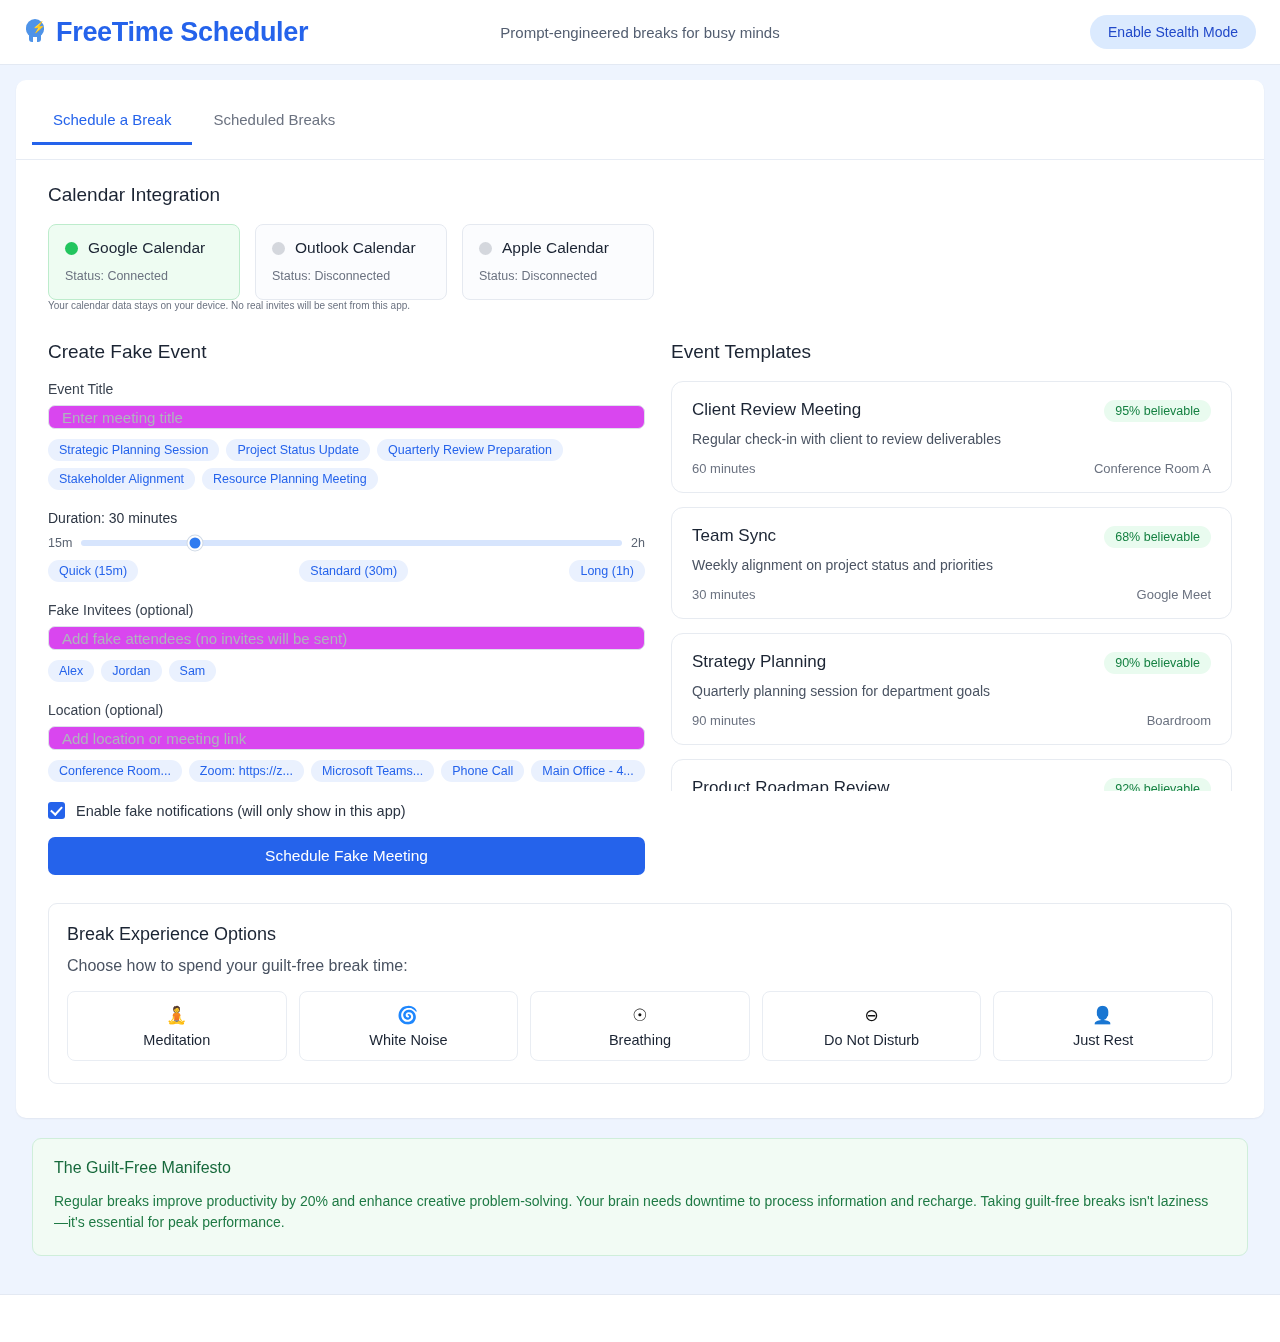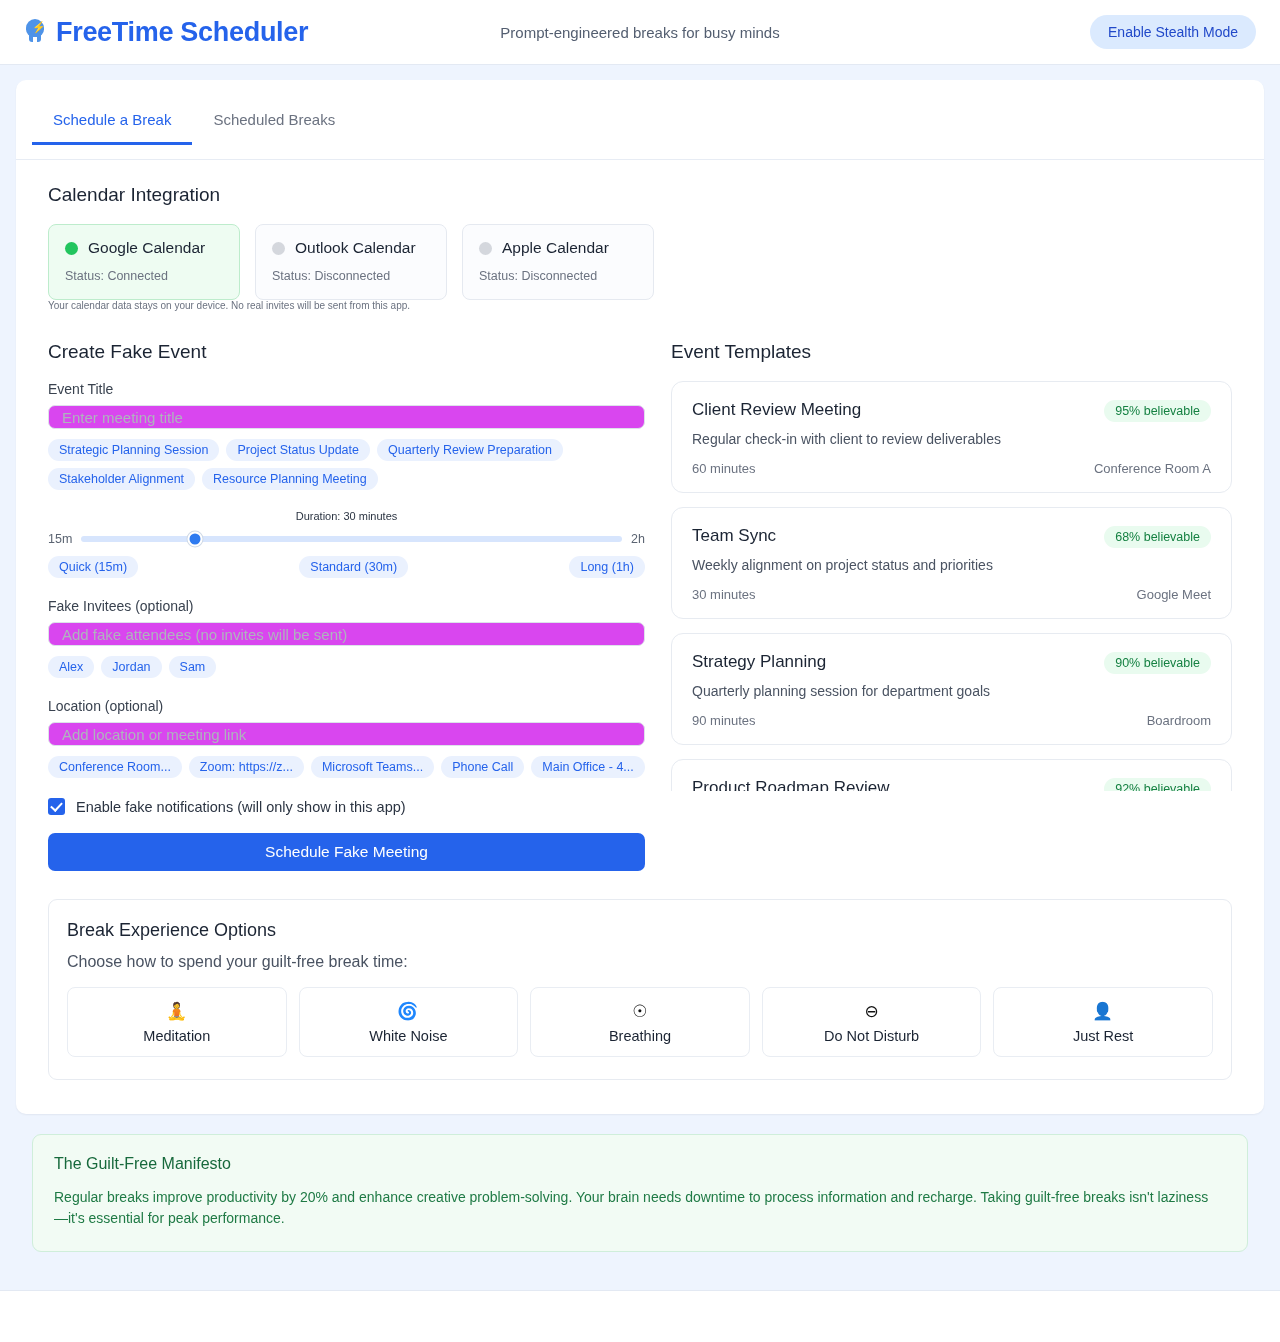--- a/index.html
+++ b/index.html
@@ -159,21 +159,21 @@
     font-size: 12.5px;
     padding: 4px 11px;
     font-family: inherit;
     cursor: pointer;
     white-space: nowrap;
   }
 
   .field-block { margin-bottom: 20px; }
 
   
-  .duration-label { font-size: 11px; color: #2b3442; margin-bottom: 10px; text-align: center; }
+  .duration-label { font-size: 14px; color: #2b3442; margin-bottom: 10px; }
   .slider-row { display: flex; align-items: center; gap: 9px; }
   .slider-edge { font-size: 12.5px; color: #5b6472; }
   .slider-track {
     position: relative;
     flex: 1;
     height: 6px;
     background: #d7e5fd;
     border-radius: 3px;
     cursor: pointer;
   }

